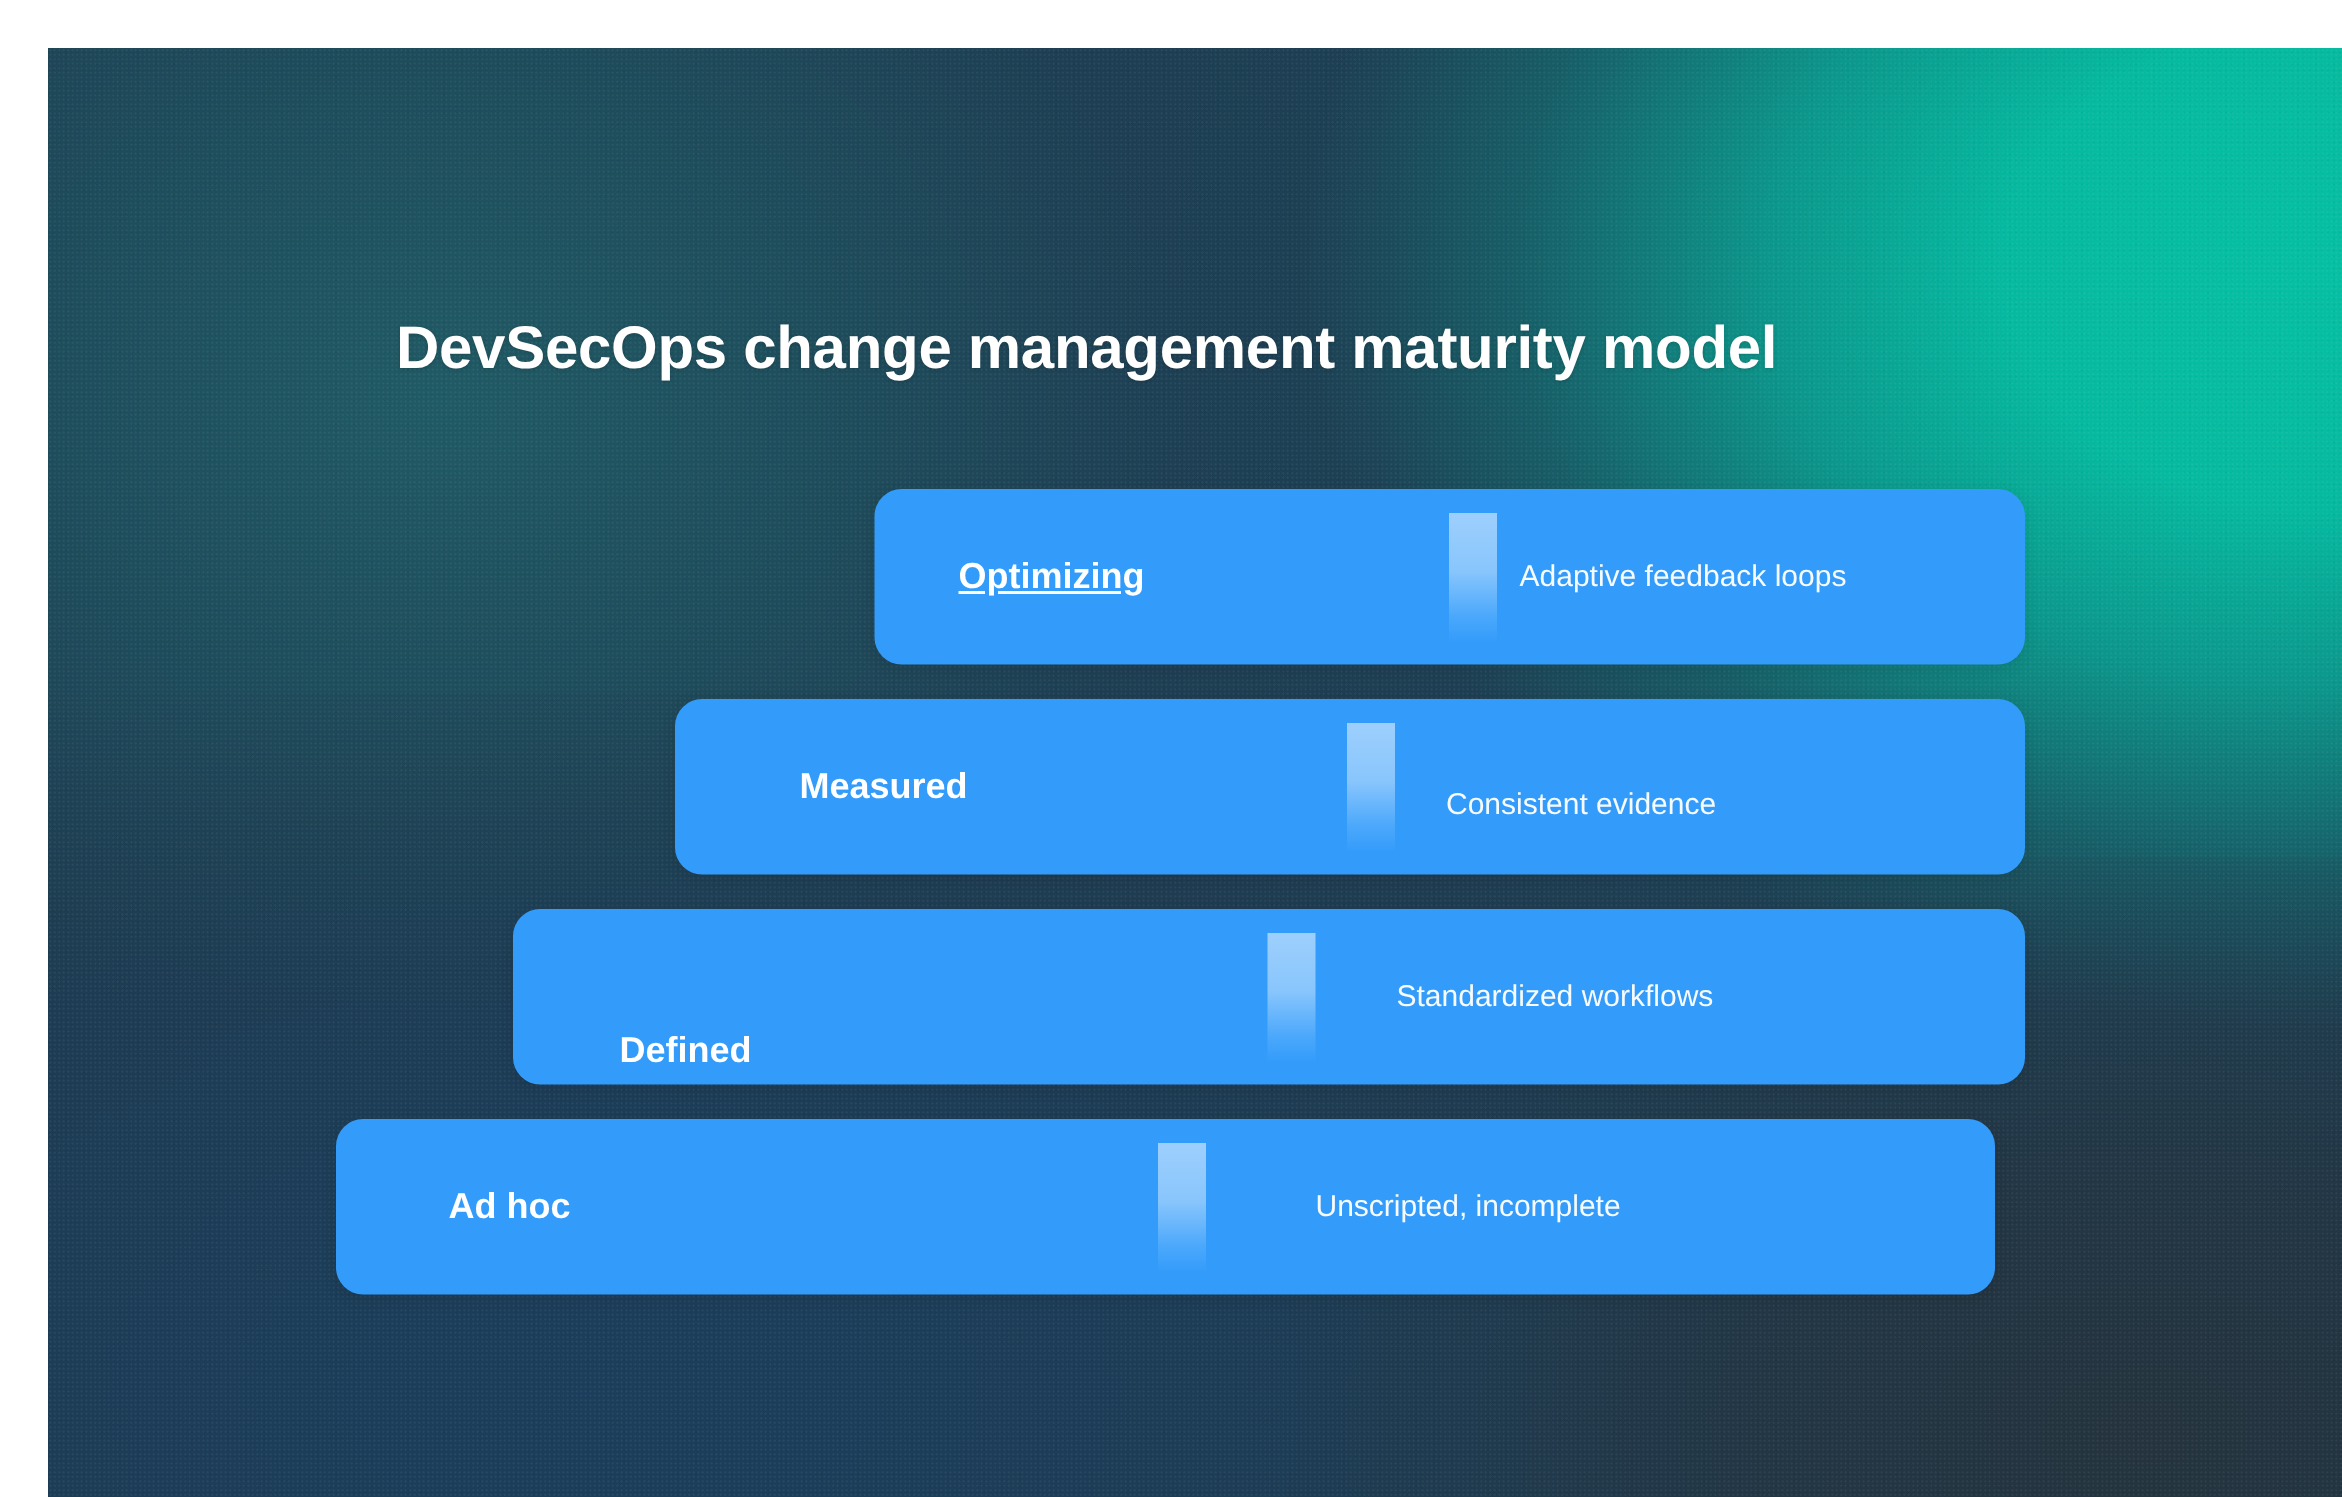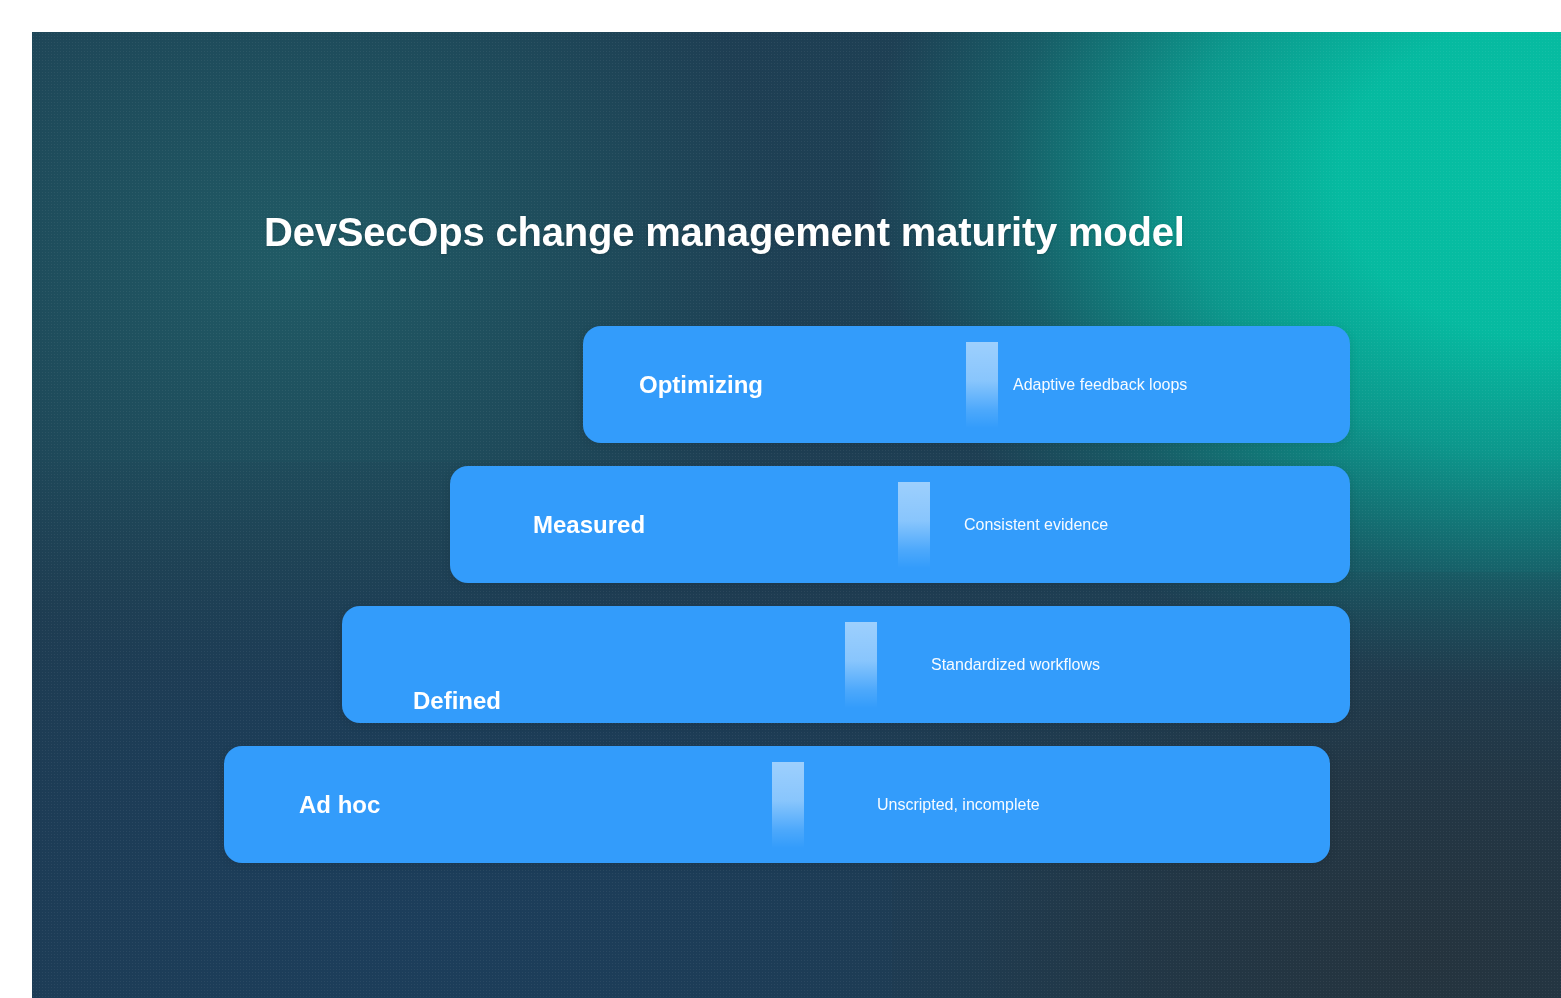--- a/index.html
+++ b/index.html
@@ -96,49 +96,49 @@
     background:linear-gradient(to bottom,
        rgba(255,255,255,0.52) 0%,
        rgba(255,255,255,0.42) 45%,
        rgba(255,255,255,0.12) 80%,
        rgba(255,255,255,0.0) 100%);
   }
   .bar-desc {
     position:absolute;
     top:50%;
     transform:translateY(-50%);
-    font-size:16px;
+    font-size:20px;
     font-weight:normal;
     color:rgba(255,255,255,0.96);
     white-space:nowrap;
   }
 </style>
 </head>
 <body>
 
 <div id="canvas">
 
   <div class="glow glow-teal"></div>
   <div class="glow glow-green"></div>
   <div class="glow glow-navy"></div>
   <div class="glow glow-slate"></div>
   <div class="noise"></div>
 
   <div id="title">DevSecOps change management maturity model</div>
 
   <div id="bars">
       <div class="bar" style="left: 551px; top: 294px; width: 767px;">
-        <div class="bar-label" style="left: 40px;">Optimizing</div>
+        <div class="bar-label" style="left: 40px; text-decoration: underline;">Optimizing</div>
         <div class="bar-divider" style="left: 383px;"></div>
         <div class="bar-desc" style="left: 414px;">Adaptive feedback loops</div>
       </div>
       <div class="bar" style="left: 418px; top: 434px; width: 900px;">
         <div class="bar-label" style="left: 67px; text-align: center;">Measured</div>
         <div class="bar-divider" style="left: 448px;"></div>
-        <div class="bar-desc" style="left: 498px;">Consistent evidence</div>
+        <div class="bar-desc" style="left: 498px; margin-top: 12px;">Consistent evidence</div>
       </div>
       <div class="bar" style="left: 310px; top: 574px; width: 1008px;">
         <div class="bar-label" style="left: 55px; margin-top: 36px;">Defined</div>
         <div class="bar-divider" style="left: 503px;"></div>
         <div class="bar-desc" style="left: 573px;">Standardized workflows</div>
       </div>
       <div class="bar" style="left: 192px; top: 714px; width: 1106px;">
         <div class="bar-label" style="left: 59px;">Ad hoc</div>
         <div class="bar-divider" style="left: 548px;"></div>
         <div class="bar-desc" style="left: 637px;">Unscripted, incomplete</div>

